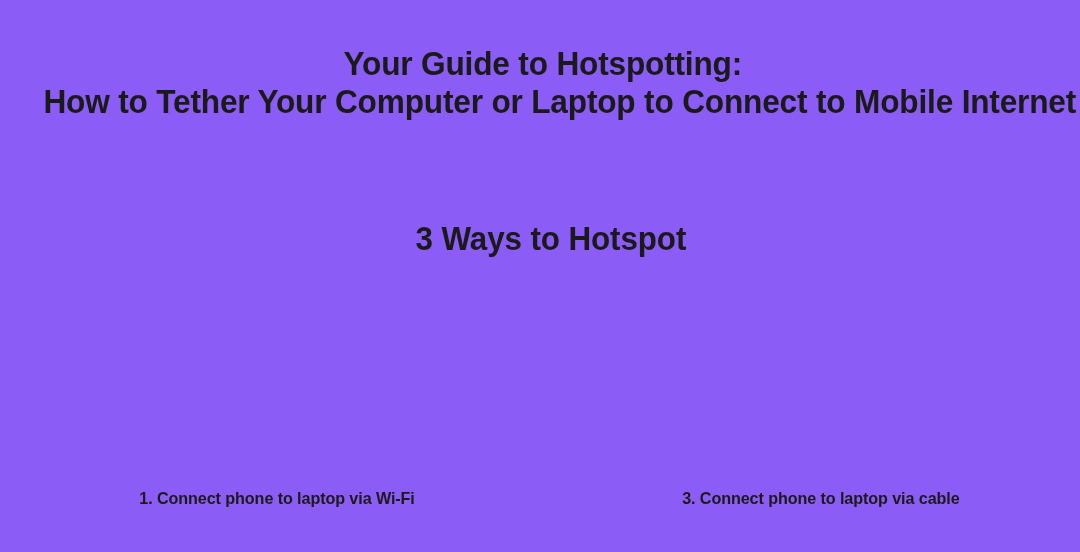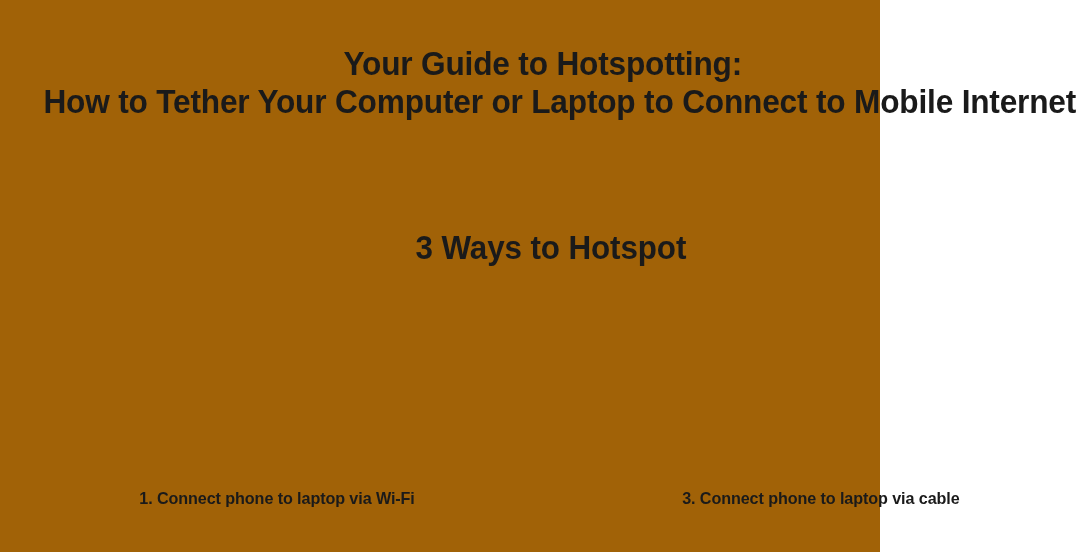--- a/index.html
+++ b/index.html
@@ -11,23 +11,23 @@
     width: 1080px;
     height: 552px;
     background: #ffffff;
     font-family: "Liberation Sans", "DejaVu Sans", sans-serif;
     color: #1a1a1a;
     overflow: hidden;
   }
 
   .page {
     position: relative;
-    width: 880px;
+    width: 1080px;
     height: 552px;
-    background: #a16207;
+    background: #8b5cf6;
   }
 
   
   .title-block {
     position: absolute;
     left: 0;
     top: 44px;
     width: 1080px;
     text-align: center;
   }
@@ -42,21 +42,21 @@
     transform-origin: center center;
     white-space: nowrap;
   }
   .title-line-1 { padding-left: 6px; }
   .title-line-2 { padding-left: 6px; }
 
   
   .section-heading {
     position: absolute;
     left: 0;
-    top: 228px;
+    top: 219px;
     width: 1080px;
     text-align: center;
   }
   .section-heading .heading-text {
     display: inline-block;
     font-size: 33px;
     font-weight: 700;
     line-height: 40px;
     letter-spacing: -0.1px;
     color: #1a1a1a;

